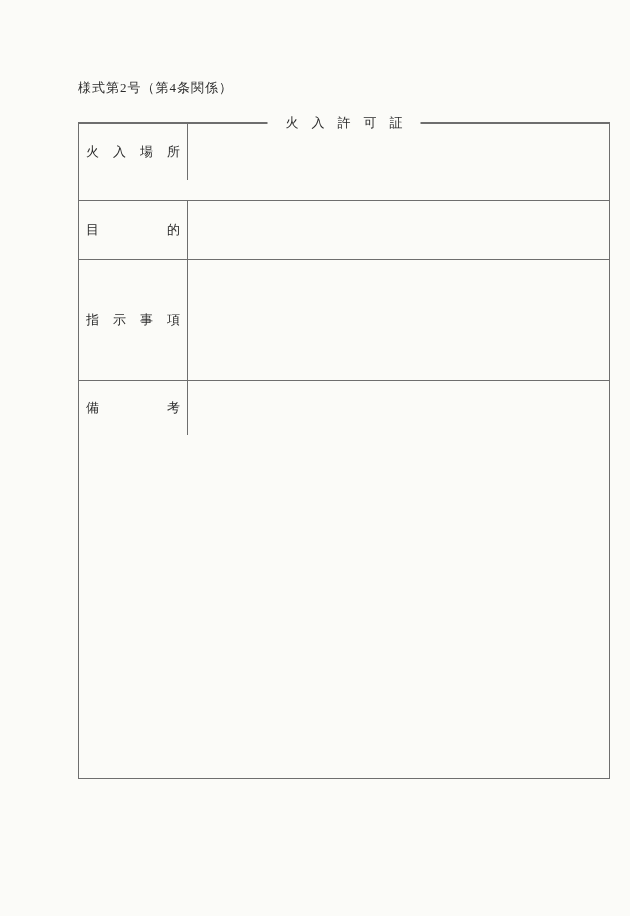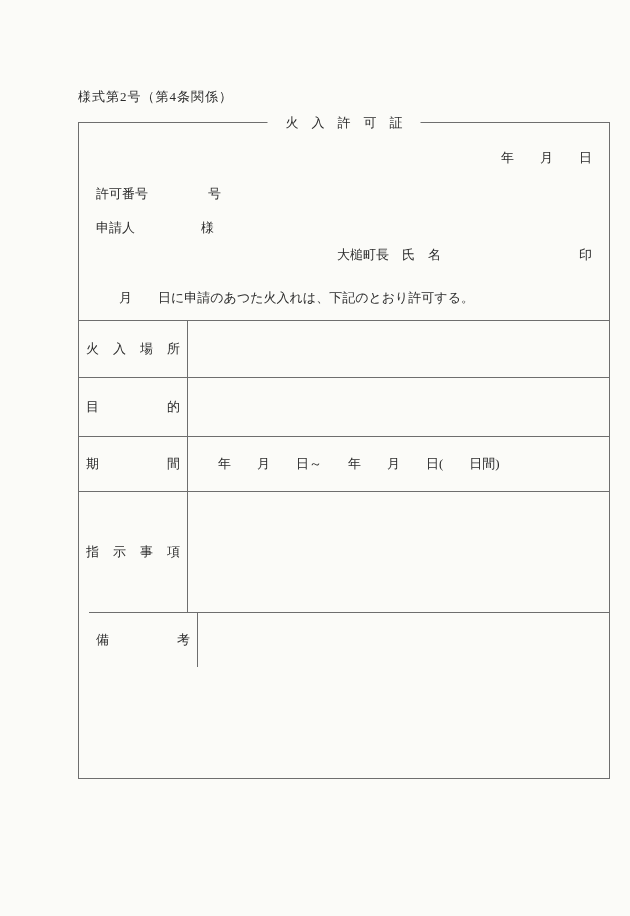--- a/index.html
+++ b/index.html
@@ -12,21 +12,21 @@
     background: #fbfbf8;
     font-family: "Liberation Serif", "DejaVu Serif", serif;
     font-size: 13px;
     color: #2b2b2b;
     position: relative;
     overflow: hidden;
   }
   .form-number {
     position: absolute;
     left: 78px;
-    top: 88px;
+    top: 79px;
     letter-spacing: 1px;
   }
   .cert-box {
     position: absolute;
     left: 78px;
     top: 122px;
     width: 532px;
     height: 657px;
     border: 1px solid #6e6e6e;
     box-sizing: border-box;
@@ -94,25 +94,25 @@
   .trow {
     display: flex;
     border-top: 1px solid #6e6e6e;
     box-sizing: border-box;
   }
   .trow.first {
     border-top: none;
   }
   .r1 { height: 56px; }
   .r2 { height: 55px; }
-  .r3 { height: 59px; }
+  .r3 { height: 59px; margin-top: 20px; }
   .r4 { height: 55px; }
   .r5 { height: 56px; }
   .r6 { height: 121px; }
-  .r7 { height: 55px; margin-left: 10px; }
+  .r7 { height: 55px; }
   .tlabel {
     width: 109px;
     border-right: 1px solid #6e6e6e;
     box-sizing: border-box;
     display: flex;
     align-items: center;
     padding: 0 7px;
     flex-shrink: 0;
   }
   .tlabel-text {
@@ -134,63 +134,38 @@
 </style>
 </head>
 <body>
 
 <div class="form-number">様式第2号（第4条関係）</div>
 
 <div class="cert-box">
 
   <div class="cert-title">火　入　許　可　証</div>
 
-  <div class="header-area">
-
-    <div class="date-line">年　　月　　日</div>
-
-    <div class="permit-line">
-      <span class="fld">許可番号</span><span>号</span>
-    </div>
-
-    <div class="applicant-line">
-      <span class="fld">申請人</span><span>様</span>
-    </div>
-
-    <div class="mayor-line">大槌町長　氏　名</div>
-
-    <div class="seal">印</div>
-
-    <div class="statement">月　　日に申請のあつた火入れは、下記のとおり許可する。</div>
-
-  </div>
 
   <div class="table-area">
 
     <div class="trow first r1">
       <div class="tlabel">
         <div class="tlabel-text">火　入　場　所</div>
       </div>
       <div class="tvalue"></div>
     </div>
 
 
     <div class="trow r3">
       <div class="tlabel">
         <div class="tlabel-text">目　的</div>
       </div>
       <div class="tvalue"></div>
     </div>
 
-    <div class="trow r4">
-      <div class="tlabel">
-        <div class="tlabel-text">期　間</div>
-      </div>
-      <div class="tvalue pad-wide">年　　月　　日～　　年　　月　　日(　　日間)</div>
-    </div>
 
 
     <div class="trow r6">
       <div class="tlabel">
         <div class="tlabel-text">指　示　事　項</div>
       </div>
       <div class="tvalue"></div>
     </div>
 
     <div class="trow r7">

